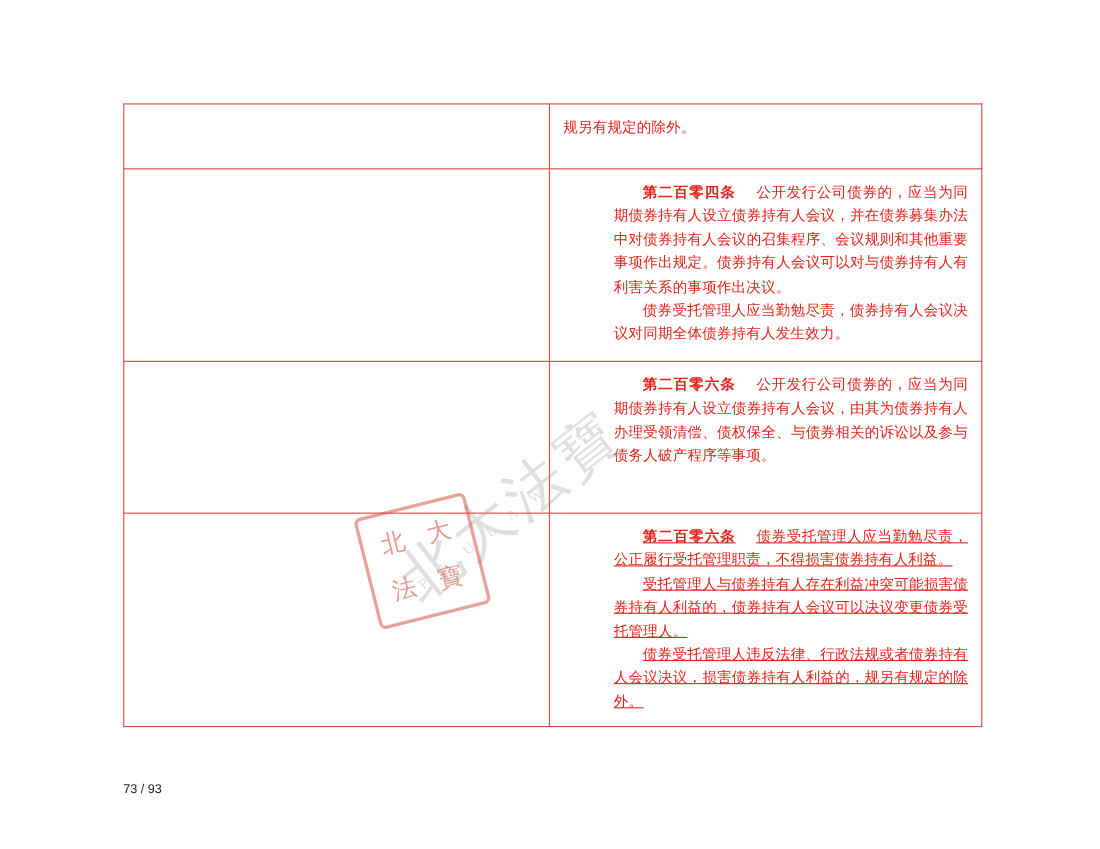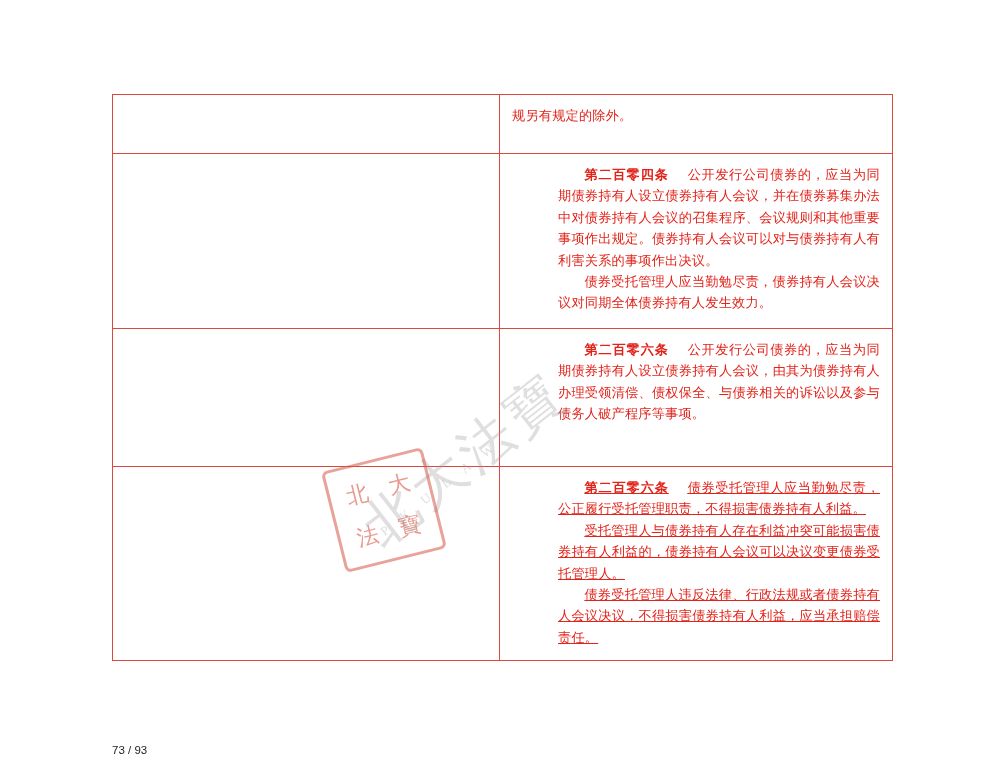--- a/index.html
+++ b/index.html
@@ -132,21 +132,21 @@
     grid-template-rows: 1fr 1fr;
     align-items: center;
     justify-items: center;
     letter-spacing: 1px;
   }
   .seal span { display: block; }
 
   .footer {
     position: absolute;
     left: 112px;
-    top: 744px;
+    top: 712px;
     font-size: 11.5px;
     color: #222222;
     font-family: "Liberation Sans", sans-serif;
   }
 </style>
 </head>
 <body>
 
 <div class="page">
 
@@ -187,21 +187,21 @@
       </tr>
 
       <tr class="row-d">
         <td class="col-left">
           <div class="cell-inner empty-cell"></div>
         </td>
         <td class="col-right">
           <div class="cell-inner">
             <p class="indent"><span class="art-title">第二百零六条</span><span class="gap"></span><span>债券受托管理人应当勤勉尽责，公正履行受托管理职责，不得损害债券持有人利益。</span></p>
             <p class="indent">受托管理人与债券持有人存在利益冲突可能损害债券持有人利益的，债券持有人会议可以决议变更债券受托管理人。</p>
-            <p class="indent">债券受托管理人违反法律、行政法规或者债券持有人会议决议，不得损害债券持有人利益，应当承担赔偿责任。</p>
+            <p class="indent">债券受托管理人违反法律、行政法规或者债券持有人会议决议，损害债券持有人利益的，规另有规定的除外。</p>
           </div>
         </td>
       </tr>
     </tbody>
   </table>
 
   <div class="watermark">
     <div class="wm-text">北大法寶</div>
     <div class="wm-sub">P K U L A W</div>
     <div class="seal">

